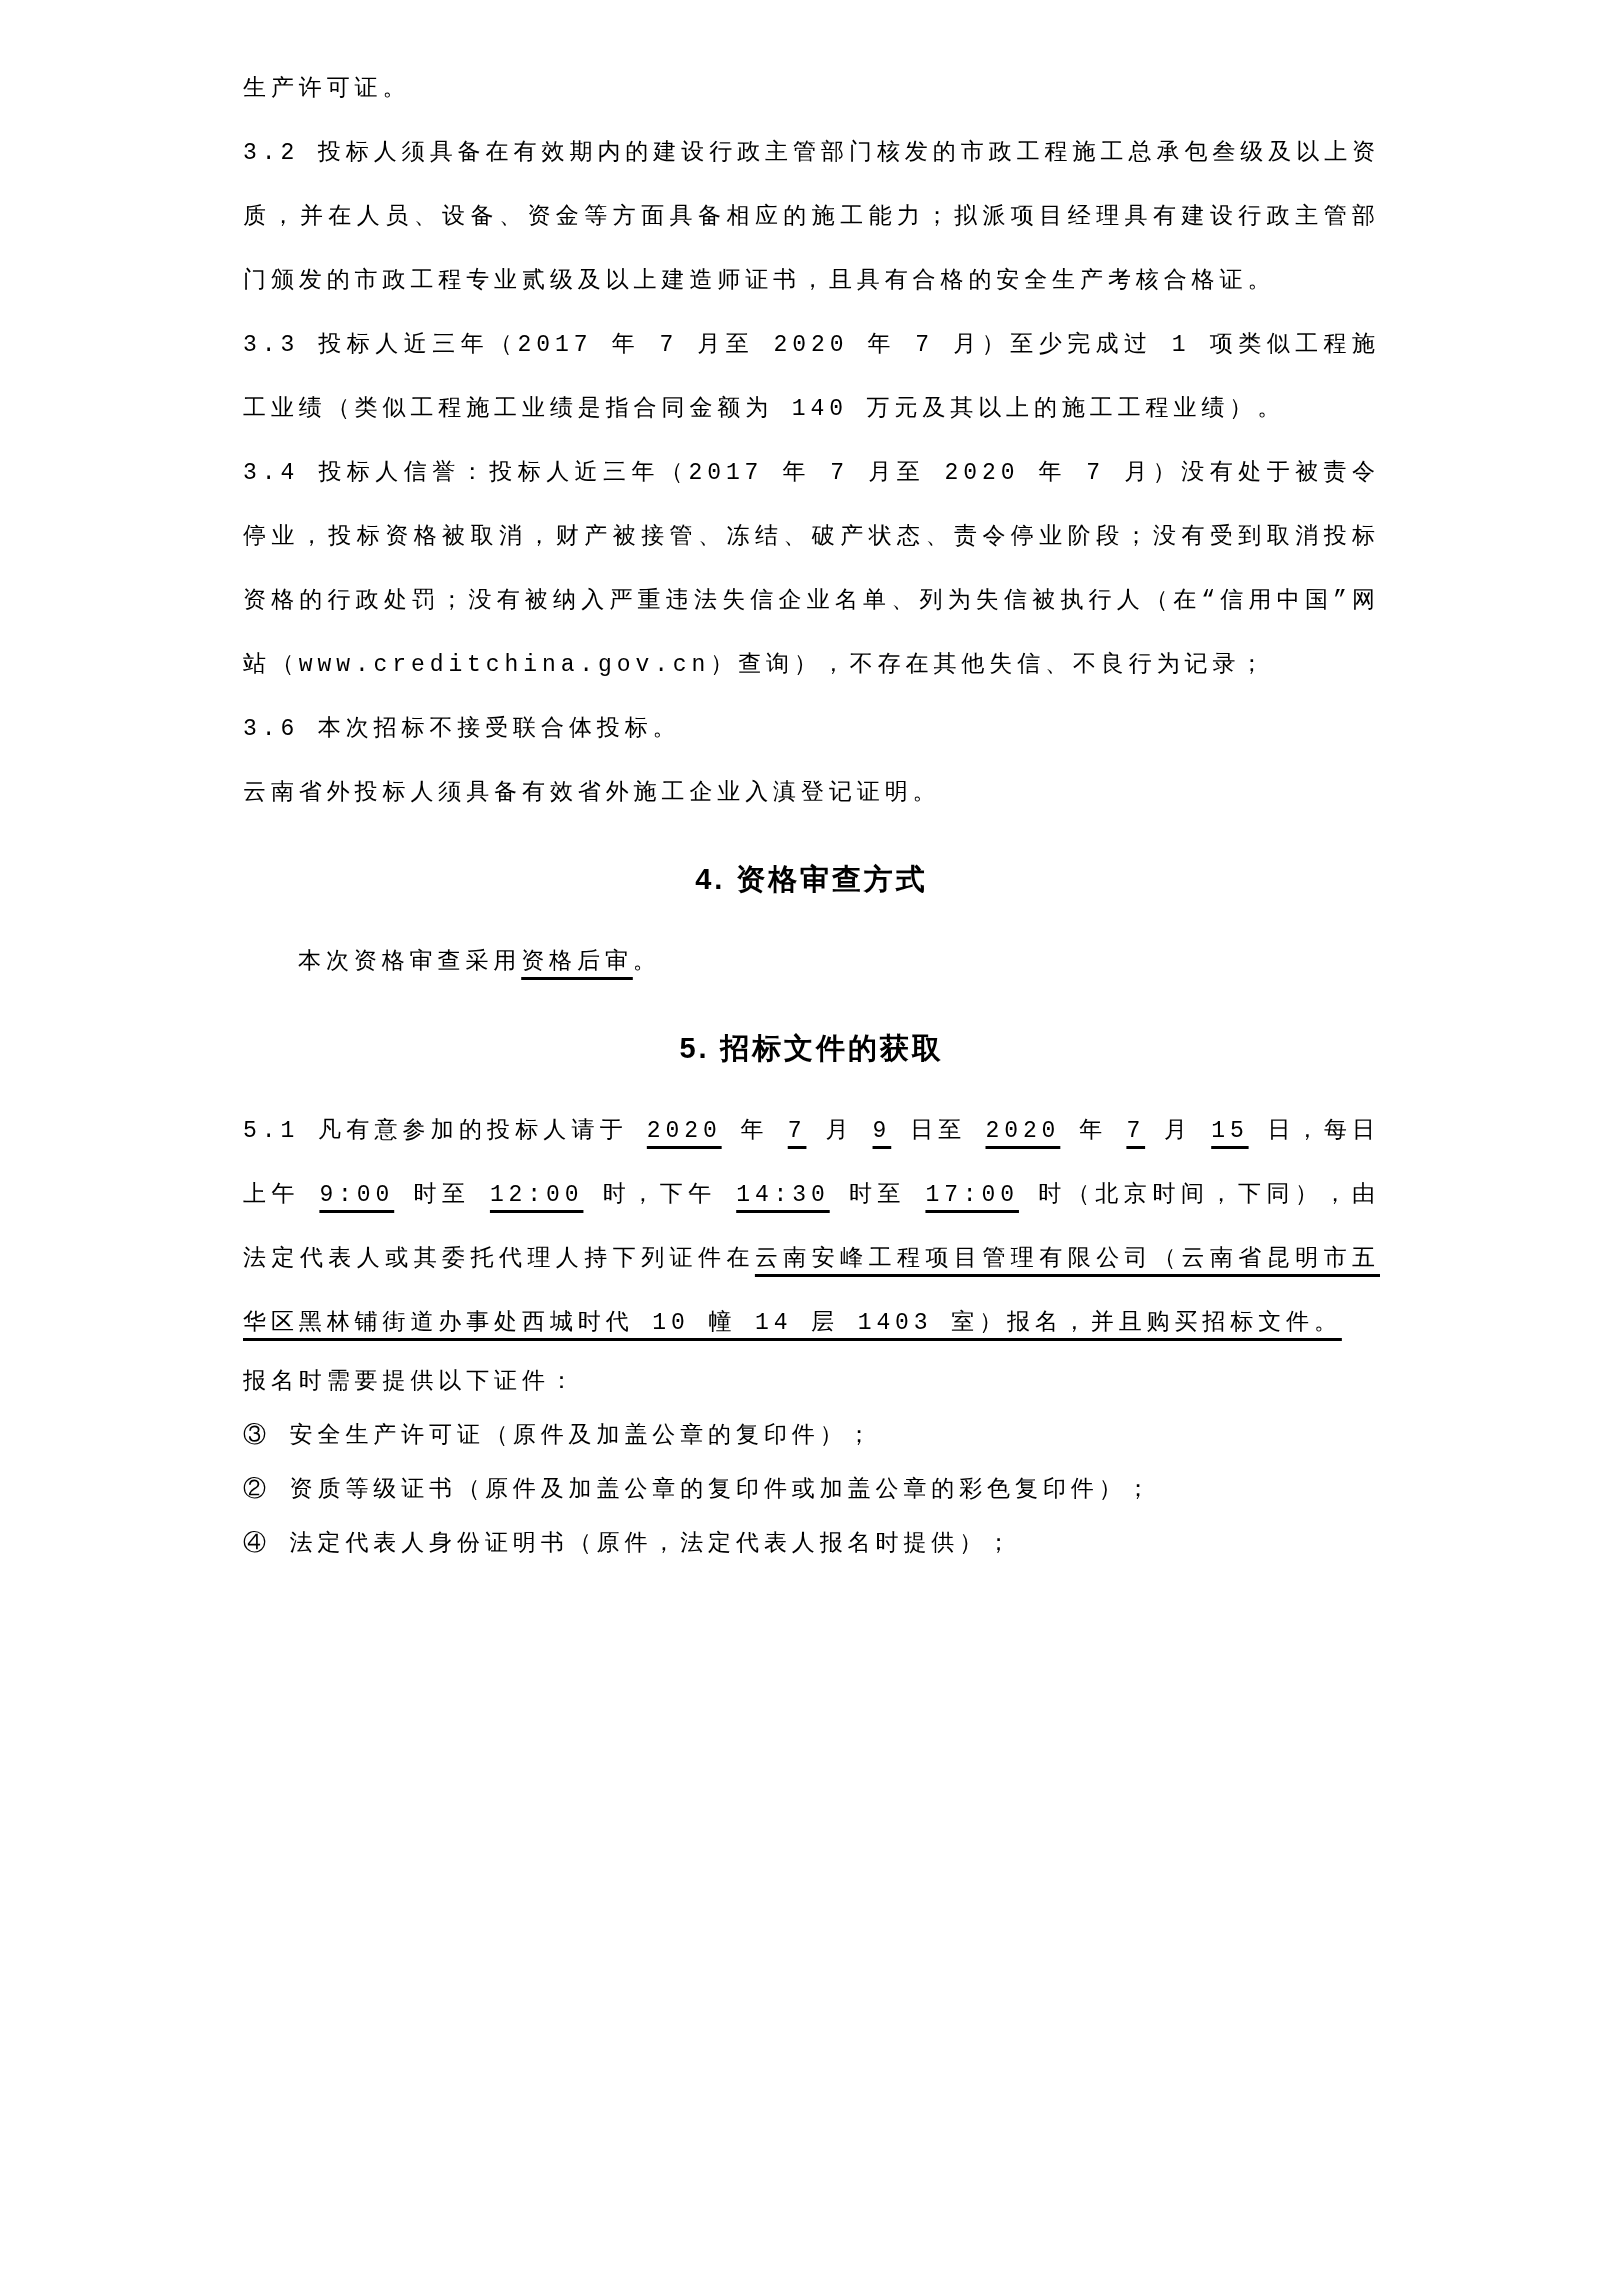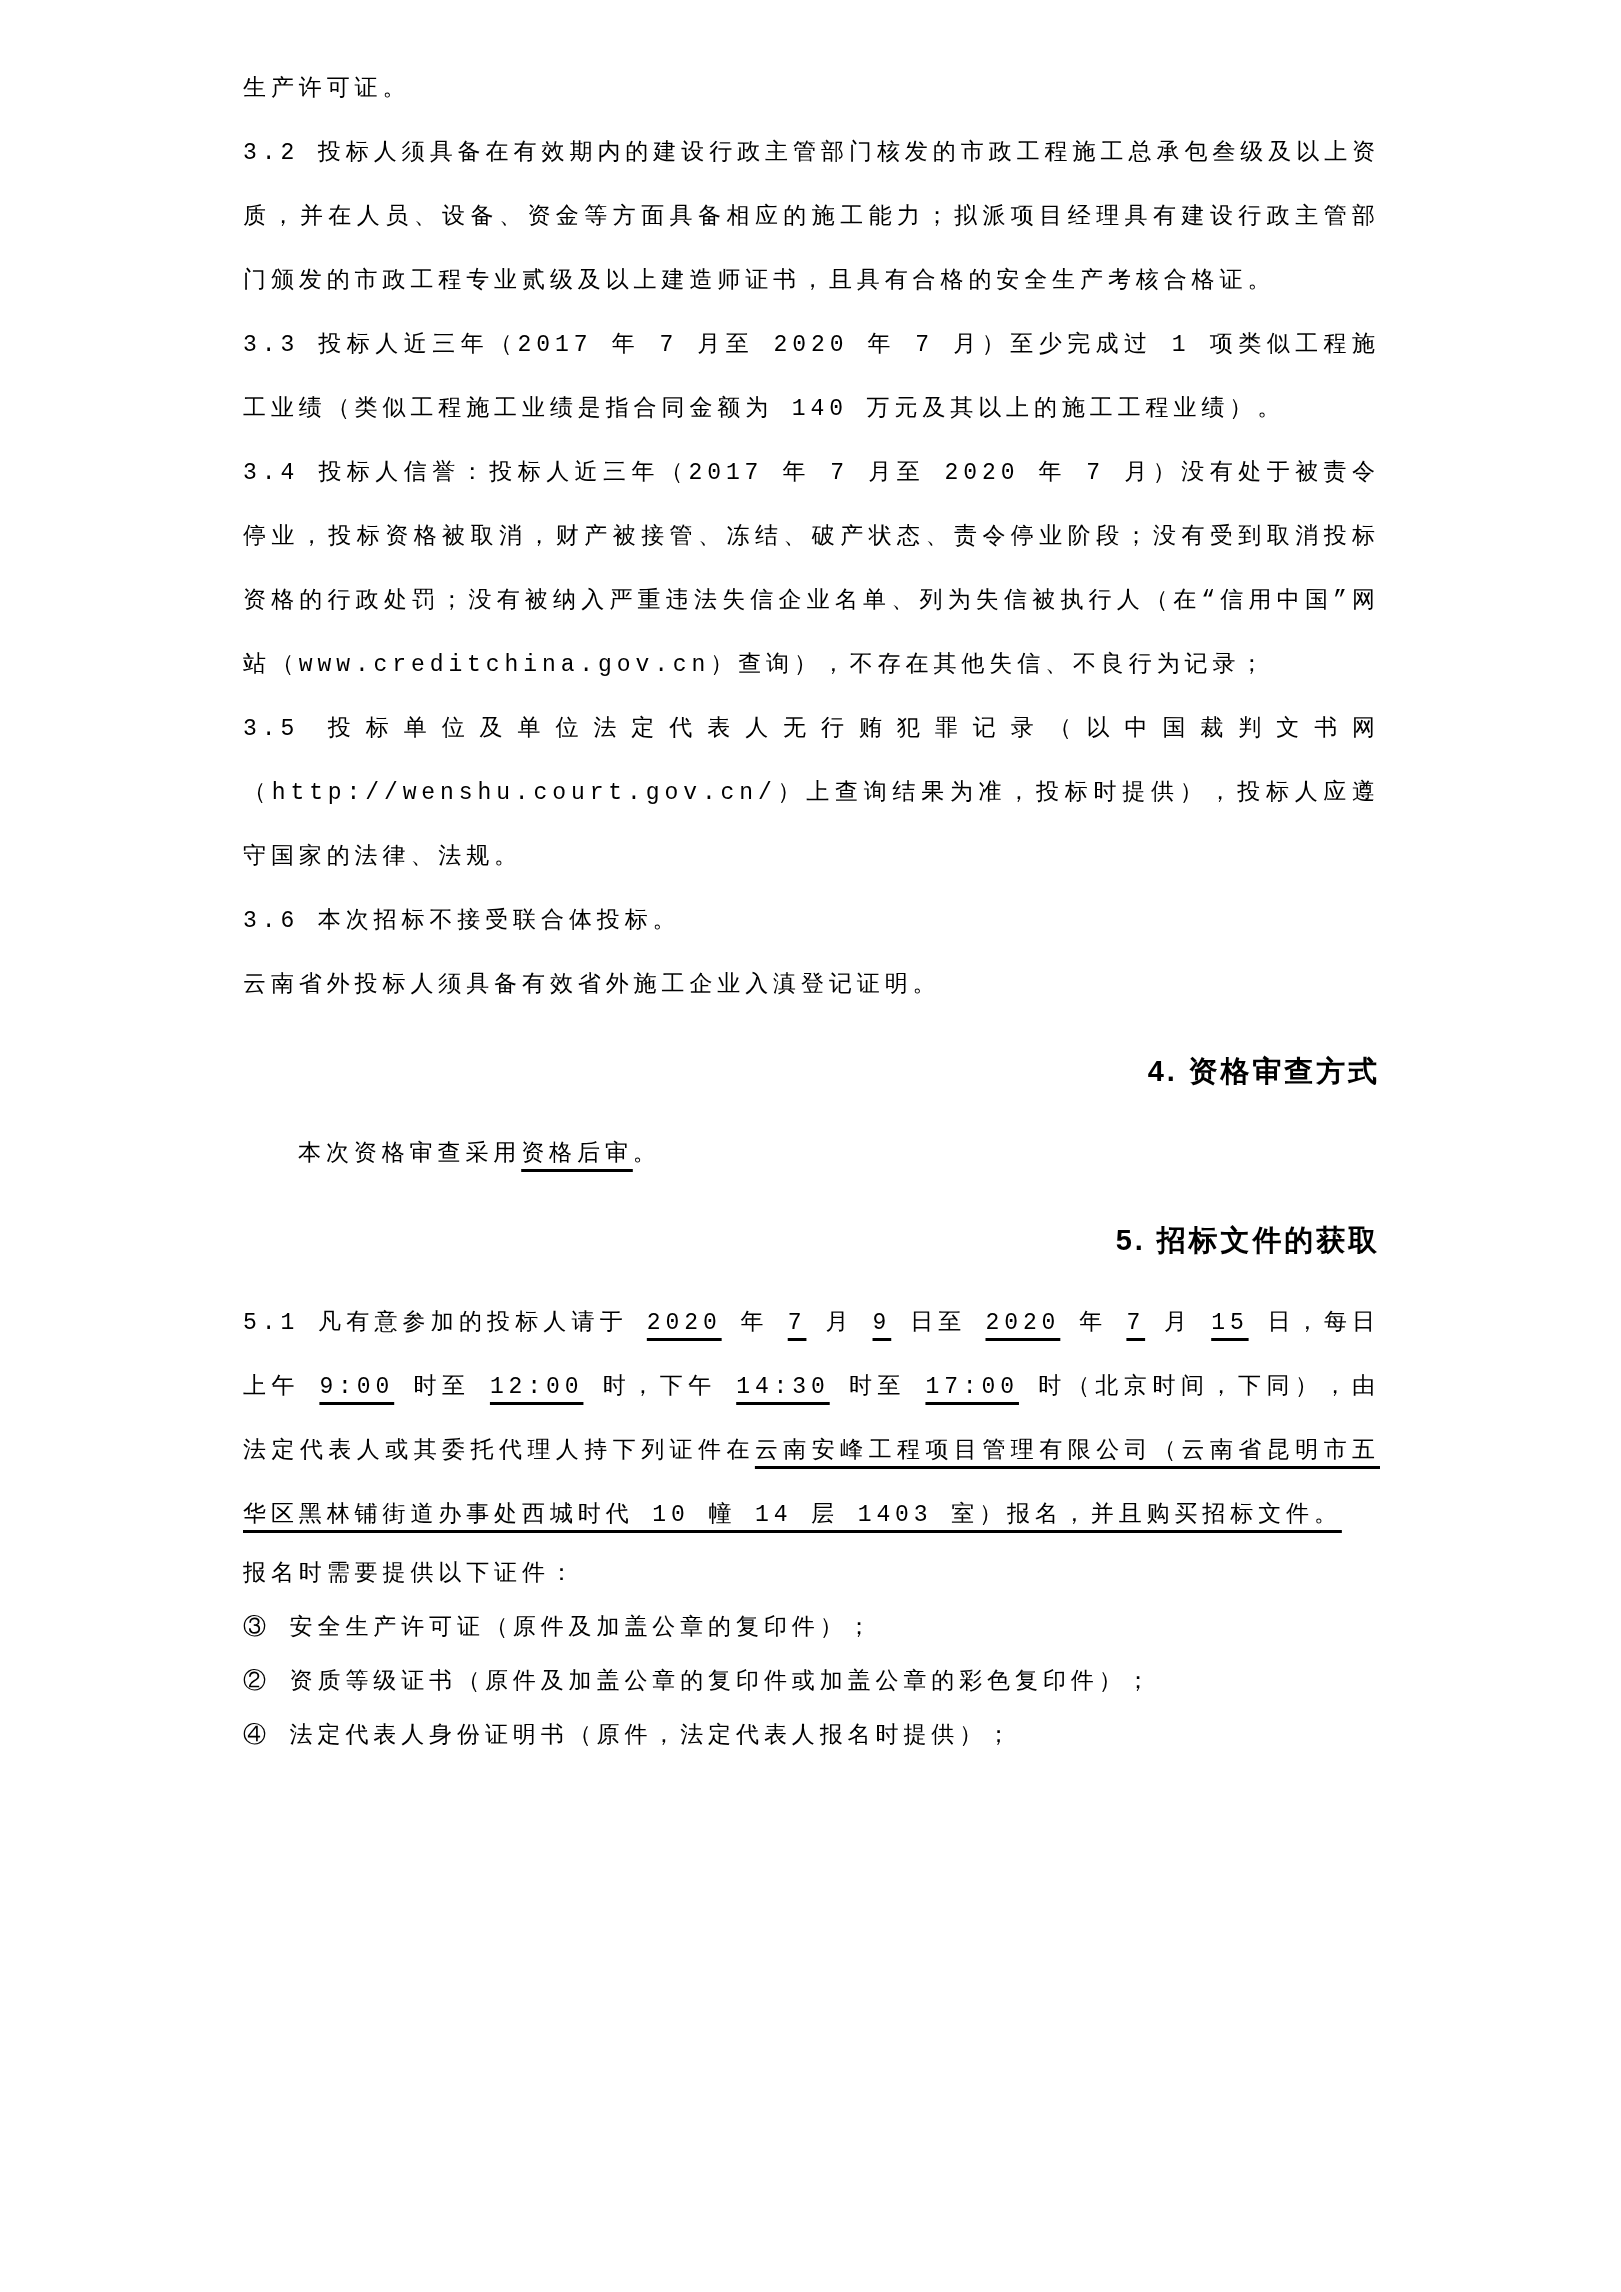--- a/index.html
+++ b/index.html
@@ -23,41 +23,40 @@
     text-justify: inter-ideograph;
   }
   .heading {
     font-family: "Liberation Sans", sans-serif;
     font-weight: 700;
     font-size: 29px;
     letter-spacing: 2.9px;
     line-height: 64px;
     margin-top: 21.6px;
     margin-bottom: 19.6px;
-    text-align: right;
+    text-align: center;
   }
   .indent { text-indent: 55px; }
   .tight { line-height: 54px; }
   .u {
     text-decoration: underline;
     text-decoration-thickness: 2.9px;
     text-underline-offset: 8.8px;
     text-decoration-color: #000;
   }
 </style>
 </head>
 <body>
 
 <div class="doc">
   <div>
       <div class="block "><span>生产许可证。</span></div>
       <div class="block "><span>3.2 投标人须具备在有效期内的建设行政主管部门核发的市政工程施工总承包叁级及以上资质，并在人员、设备、资金等方面具备相应的施工能力；拟派项目经理具有建设行政主管部门颁发的市政工程专业贰级及以上建造师证书，且具有合格的安全生产考核合格证。</span></div>
       <div class="block "><span>3.3 投标人近三年（2017 年 7 月至 2020 年 7 月）至少完成过 1 项类似工程施工业绩（类似工程施工业绩是指合同金额为 140 万元及其以上的施工工程业绩）。</span></div>
       <div class="block "><span>3.4 投标人信誉：投标人近三年（2017 年 7 月至 2020 年 7 月）没有处于被责令停业，投标资格被取消，财产被接管、冻结、破产状态、责令停业阶段；没有受到取消投标资格的行政处罚；没有被纳入严重违法失信企业名单、列为失信被执行人（在“信用中国”网站（www.creditchina.gov.cn）查询），不存在其他失信、不良行为记录；</span></div>
-      <div class="block "><span>3.5 投标单位及单位法定代表人无行贿犯罪记录（以中国裁判文书网（http://wenshu.court.gov.cn/）上查询结果为准，投标时提供），投标人应遵守国家的法律、法规。</span></div>
       <div class="block "><span>3.6 本次招标不接受联合体投标。</span></div>
       <div class="block "><span>云南省外投标人须具备有效省外施工企业入滇登记证明。</span></div>
       <div class="block heading"><span>4. 资格审查方式</span></div>
       <div class="block  indent"><span>本次资格审查采用</span><span class="u">资格后审</span><span>。</span></div>
       <div class="block heading"><span>5. 招标文件的获取</span></div>
       <div class="block "><span>5.1 凡有意参加的投标人请于 </span><span class="u">2020</span><span> 年 </span><span class="u">7</span><span> 月 </span><span class="u">9</span><span> 日至 </span><span class="u">2020</span><span> 年 </span><span class="u">7</span><span> 月 </span><span class="u">15</span><span> 日，每日上午 </span><span class="u">9:00</span><span> 时至 </span><span class="u">12:00</span><span> 时，下午 </span><span class="u">14:30</span><span> 时至 </span><span class="u">17:00</span><span> 时（北京时间，下同），由法定代表人或其委托代理人持下列证件在</span><span class="u">云南安峰工程项目管理有限公司（云南省昆明市五华区黑林铺街道办事处西城时代 10 幢 14 层 1403 室）报名，并且购买招标文件。</span></div>
       <div class="block  tight"><span>报名时需要提供以下证件：</span></div>
       <div class="block  tight"><span>③ 安全生产许可证（原件及加盖公章的复印件）；</span></div>
       <div class="block  tight"><span>② 资质等级证书（原件及加盖公章的复印件或加盖公章的彩色复印件）；</span></div>
       <div class="block  tight"><span>④ 法定代表人身份证明书（原件，法定代表人报名时提供）；</span></div>

